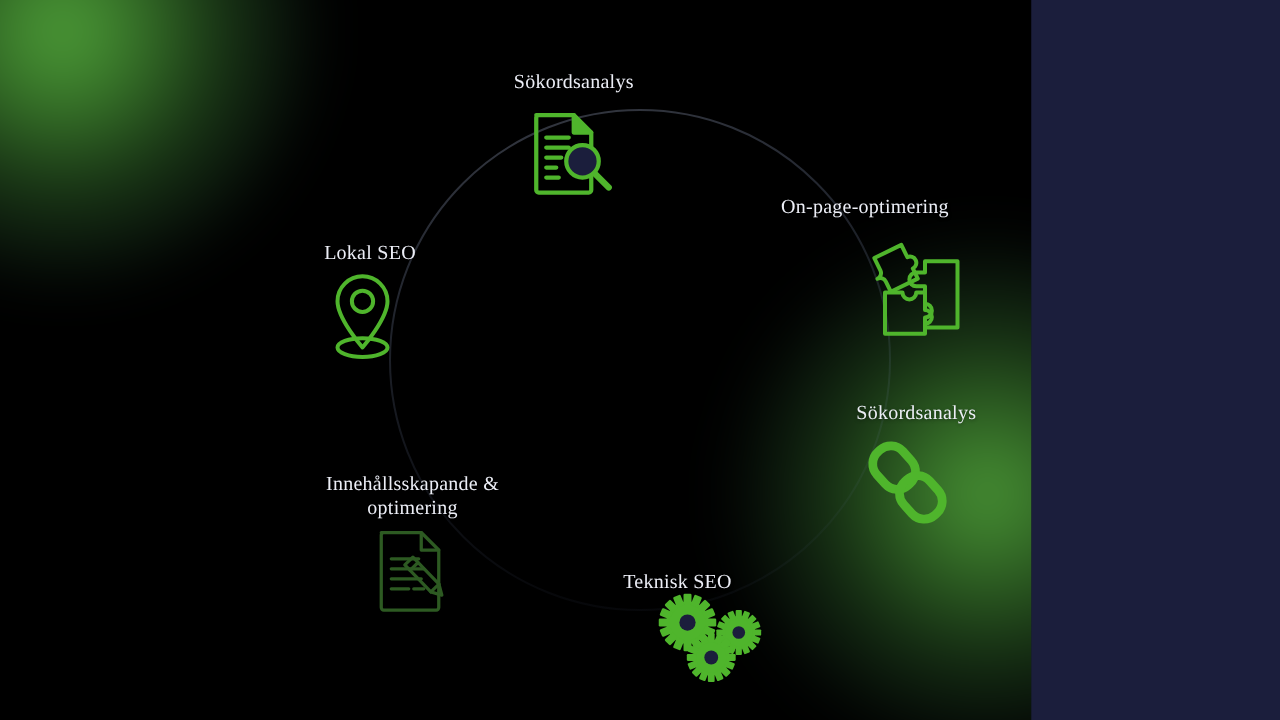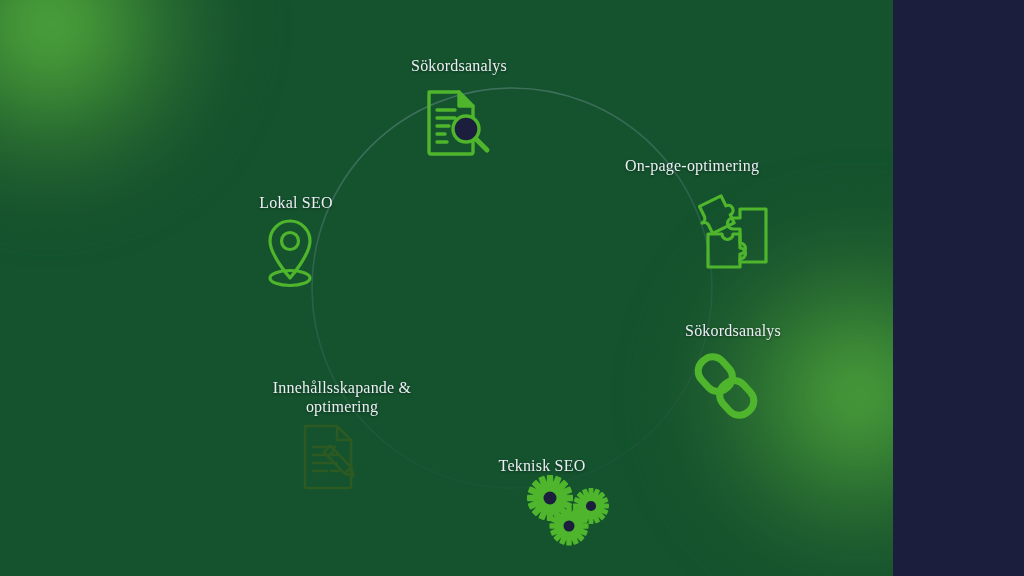--- a/index.html
+++ b/index.html
@@ -7,22 +7,22 @@
 
   html, body {
     width:1024px; height:576px;
     overflow:hidden;
     background:#1b1e3c;
     font-family:"Liberation Serif", "DejaVu Serif", serif;
   }
 
   #stage {
     position:relative;
-    width:893px; height:576px;
-    background:#14532d;
+    width:825px; height:576px;
+    background:#000000;
     overflow:hidden;
     text-decoration:underline;
   }
 
   
   .glow { position:absolute; border-radius:50%; pointer-events:none; }
 
   .glow-tl {
     left:-150px; top:-175px;
     width:400px; height:400px;
@@ -212,21 +212,21 @@
               <rect x="-3.2" y="-23" width="6.4" height="9" rx="1" transform="rotate(337.5)"></rect>
             </g>
             <circle r="6.5" fill="#1b1e3c"></circle>
           </g>
         </g>
       </svg>
     </div>
   </div>
 
   <div class="node">
-    <div class="node-label" style="left:192px; top:378px; width:300px;text-align:center;">Innehållsskapande &amp;
+    <div class="node-label" style="left:180px; top:378px; width:300px;text-align:center;">Innehållsskapande &amp;
 optimering</div>
     <div class="node-icon" style="left:298px; top:421px;">
       <svg width="68" height="70" viewBox="0 0 68 70" xmlns="http://www.w3.org/2000/svg">
         <g fill="none" stroke="#2d5a22" stroke-width="2.6" stroke-linejoin="round" stroke-linecap="round">
           <path d="M7 5 h32 l14 14 v46 a2 2 0 0 1 -2 2 H9 a2 2 0 0 1 -2 -2 V7 a2 2 0 0 1 2 -2 z"></path>
           <path d="M39 5 v14 h14"></path>
           <path d="M15 26 h22 M15 34 h26 M15 42 h24 M15 50 h14 M33 50 h8"></path>
 
           <g transform="rotate(-44 44 44)">
             <path d="M40 22 h9 v30 l-4.5 8 l-4.5 -8 z"></path>

